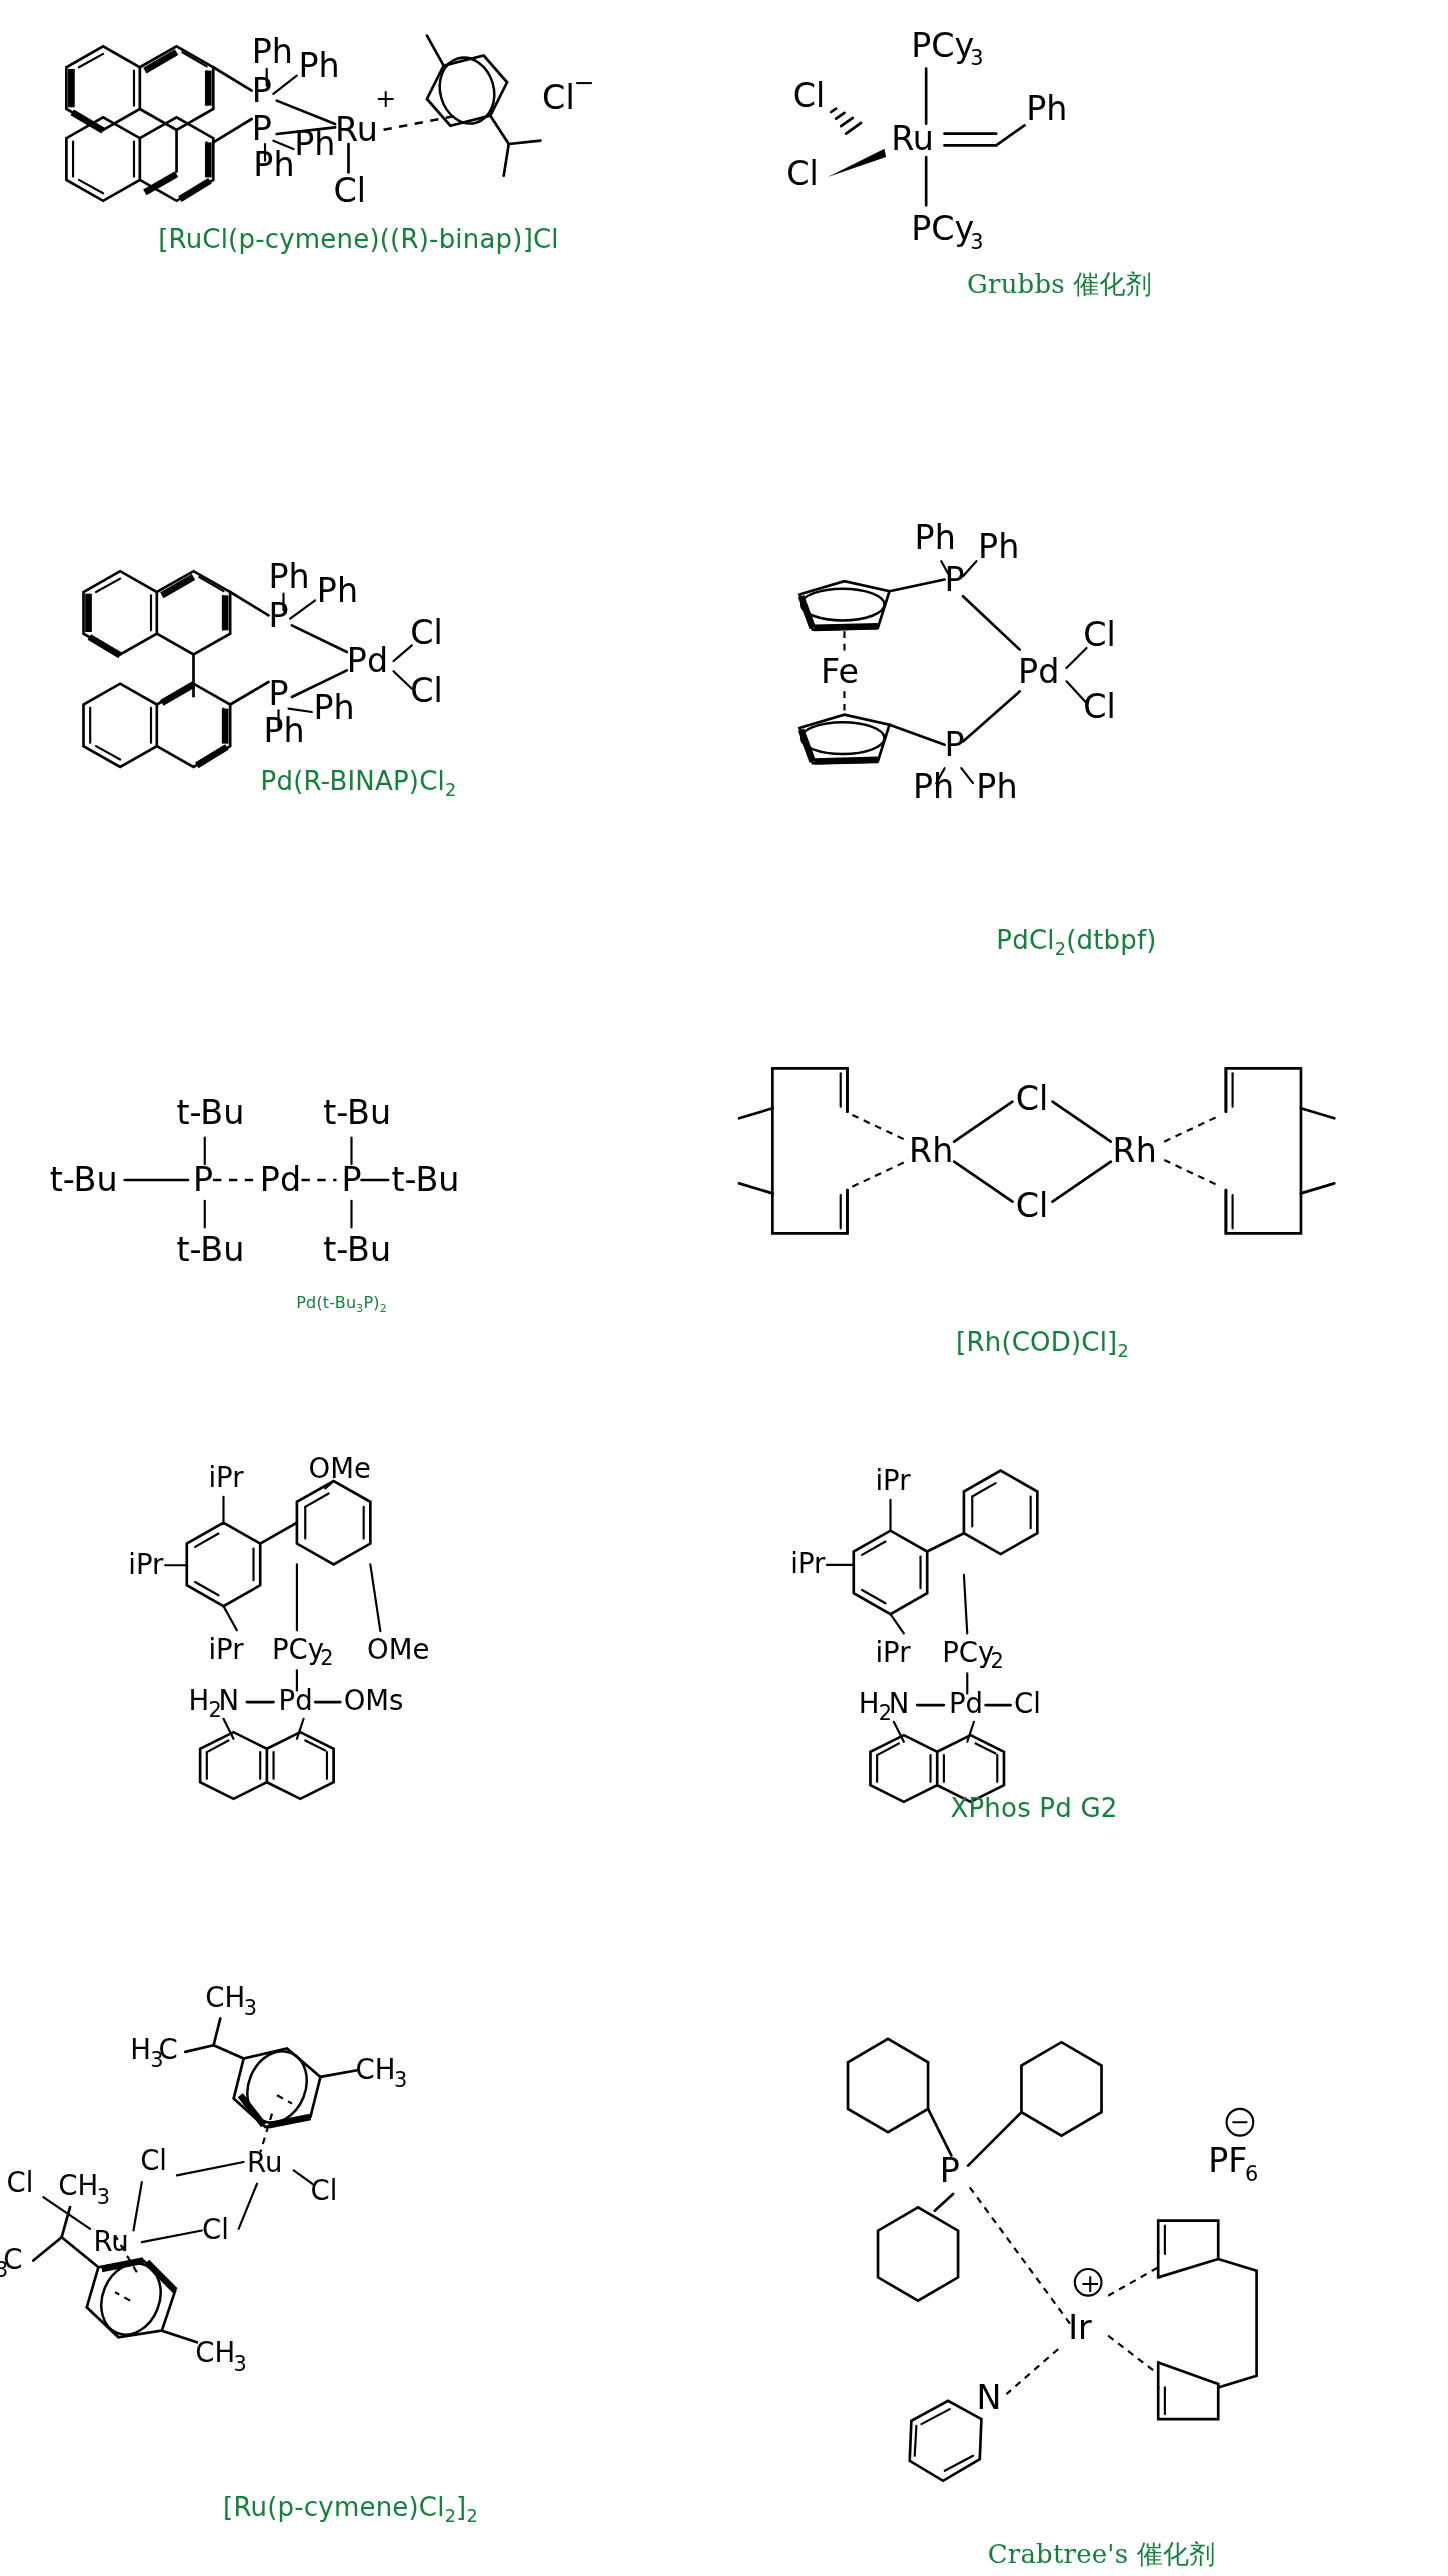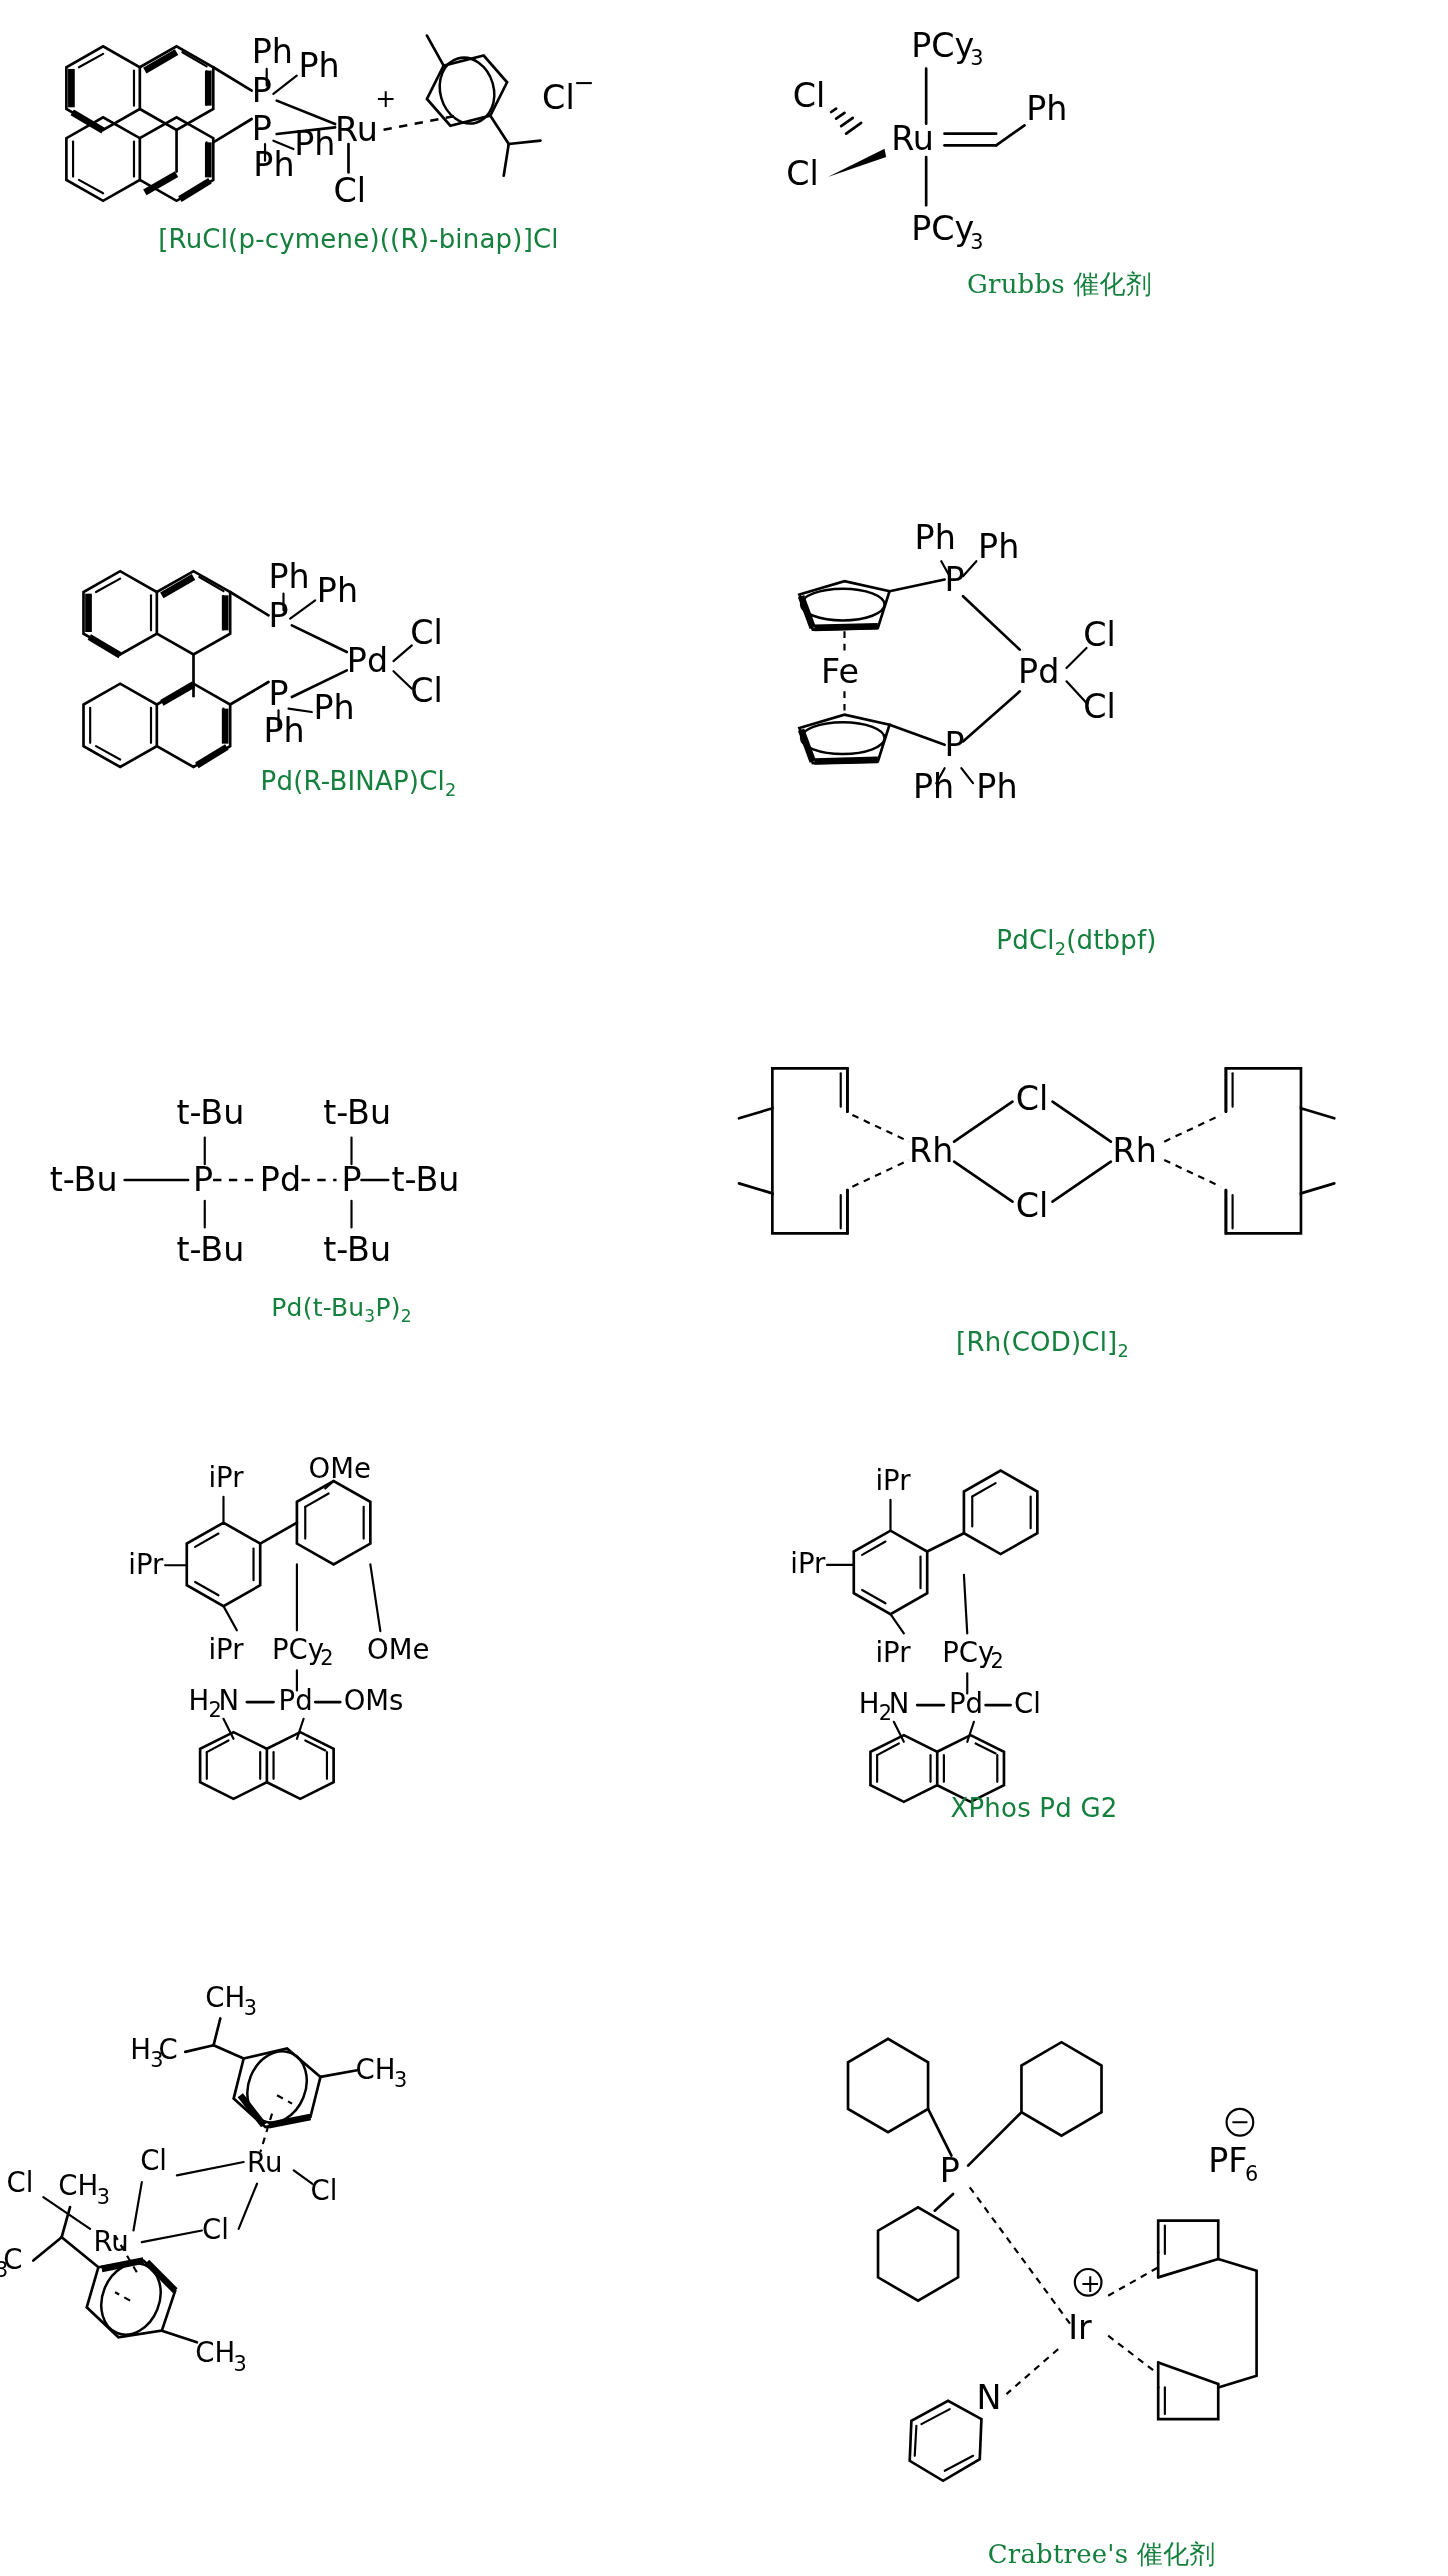--- a/index.html
+++ b/index.html
@@ -267,21 +267,21 @@
       <path class="bond" d="M110 115 L186 115"></path>
       <path class="dash" d="M216 115 L266 115"></path>
       <path class="dash" d="M322 115 L364 115"></path>
       <path class="bond" d="M394 115 L426 115"></path>
 
       <path class="bondT" d="M206 140 L206 172"></path>
       <path class="bondT" d="M382 140 L382 172"></path>
       <text class="at" x="172" y="212">t-Bu</text>
       <text class="at" x="348" y="212">t-Bu</text>
     </svg>
-    <div class="caption" style="top:209px;font-size:25px;">
+    <div class="caption" style="top:209px;font-size:16px;">
       <span>Pd(t-Bu</span><sub style="font-size:0.68em;">3</sub><span>P)</span><sub style="font-size:0.68em;">2</sub>
     </div>
   </div>
 
   <div class="cell" style="left:709px;top:1043px;width:667px;height:250px;">
     <svg class="struct" width="667" height="209" viewBox="0 0 800 250">
 
       <g class="bond">
         <path d="M36 90 L76 78 L76 180 L36 168"></path>
         <path d="M76 78 L76 30 L166 30 L166 82"></path>
@@ -508,20 +508,23 @@
       <ellipse class="ring" cx="97" cy="376" rx="34" ry="44" transform="rotate(22 97 376)"></ellipse>
       <path class="bold" d="M62 340 L112 330"></path>
       <path class="bold" d="M116 332 L150 366"></path>
       <path class="bond" d="M134 414 L176 428"></path>
       <text class="atS" x="174" y="452">CH</text>
       <text class="sub" x="220" y="462">3</text>
 
       <path class="dash2" d="M104 344 L78 300"></path>
       <path class="dash2" d="M96 378 L78 368"></path>
     </svg>
+    <div class="caption" style="top:507px;">
+      <span>[Ru(p-cymene)Cl</span><sub style="font-size:0.68em;">2</sub><span>]</span><sub style="font-size:0.68em;">2</sub>
+    </div>
   </div>
 
   <div class="cell" style="left:818px;top:2002px;width:567px;height:534px;">
     <svg class="struct" width="567" height="484" viewBox="0 0 680 580">
 
       <g class="bond">
         <path d="M36 128 L36 72 L84 44 L132 72 L132 128 L84 156 Z"></path>
       </g>
 
       <g class="bond">

